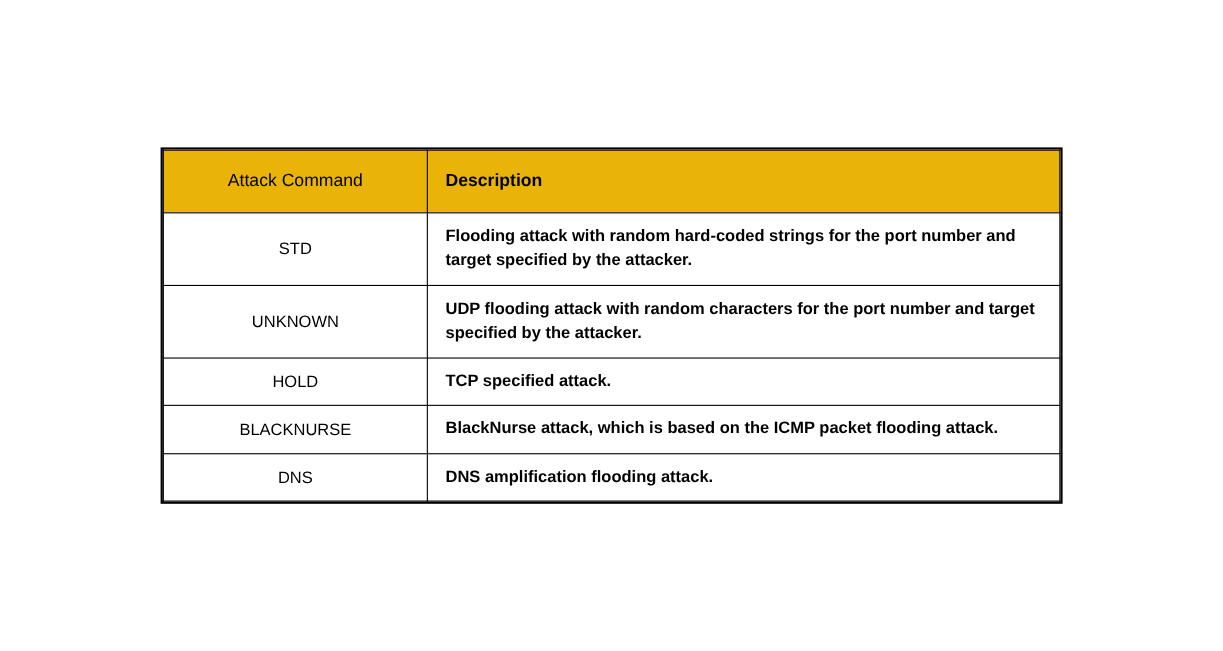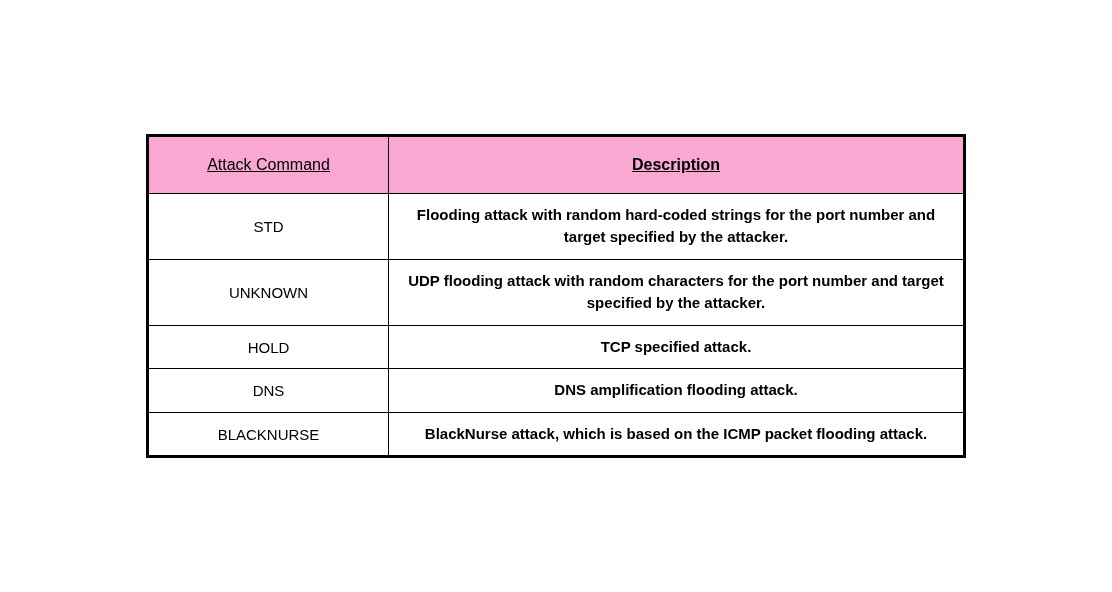--- a/index.html
+++ b/index.html
@@ -28,40 +28,39 @@
       width: 100%;
       border-collapse: collapse;
     }
 
     thead tr th {
       border: 1.5px solid #000000;
       padding: 16px 16px;
       text-align: center;
       font-weight: bold;
       font-size: 16px;
-      background: #f9a8d4;
-      text-decoration: underline;
+      background: #eab308;
     }
 
     tbody tr td {
       border: 1.5px solid #000000;
       padding: 10px 16px;
       vertical-align: middle;
       font-weight: bold;
     }
 
     .cmd-cell {
       text-align: center;
       font-weight: normal;
       width: 240px;
       white-space: nowrap;
     }
 
     .desc-cell {
-      text-align: center;
+      text-align: left;
       line-height: 1.5;
     }
   </style>
 </head>
 <body>
 
 <div class="table-container">
   <table>
     <thead>
       <tr>
@@ -76,22 +75,22 @@
         </tr>
         <tr>
           <td class="cmd-cell">UNKNOWN</td>
           <td class="desc-cell">UDP flooding attack with random characters for the port number and target specified by the attacker.</td>
         </tr>
         <tr>
           <td class="cmd-cell">HOLD</td>
           <td class="desc-cell">TCP specified attack.</td>
         </tr>
         <tr>
+          <td class="cmd-cell">BLACKNURSE</td>
+          <td class="desc-cell">BlackNurse attack, which is based on the ICMP packet flooding attack.</td>
+        </tr>
+        <tr>
           <td class="cmd-cell">DNS</td>
           <td class="desc-cell">DNS amplification flooding attack.</td>
-        </tr>
-        <tr>
-          <td class="cmd-cell">BLACKNURSE</td>
-          <td class="desc-cell">BlackNurse attack, which is based on the ICMP packet flooding attack.</td>
         </tr>
       </tbody>
   </table>
 </div>
 
 </body></html>

